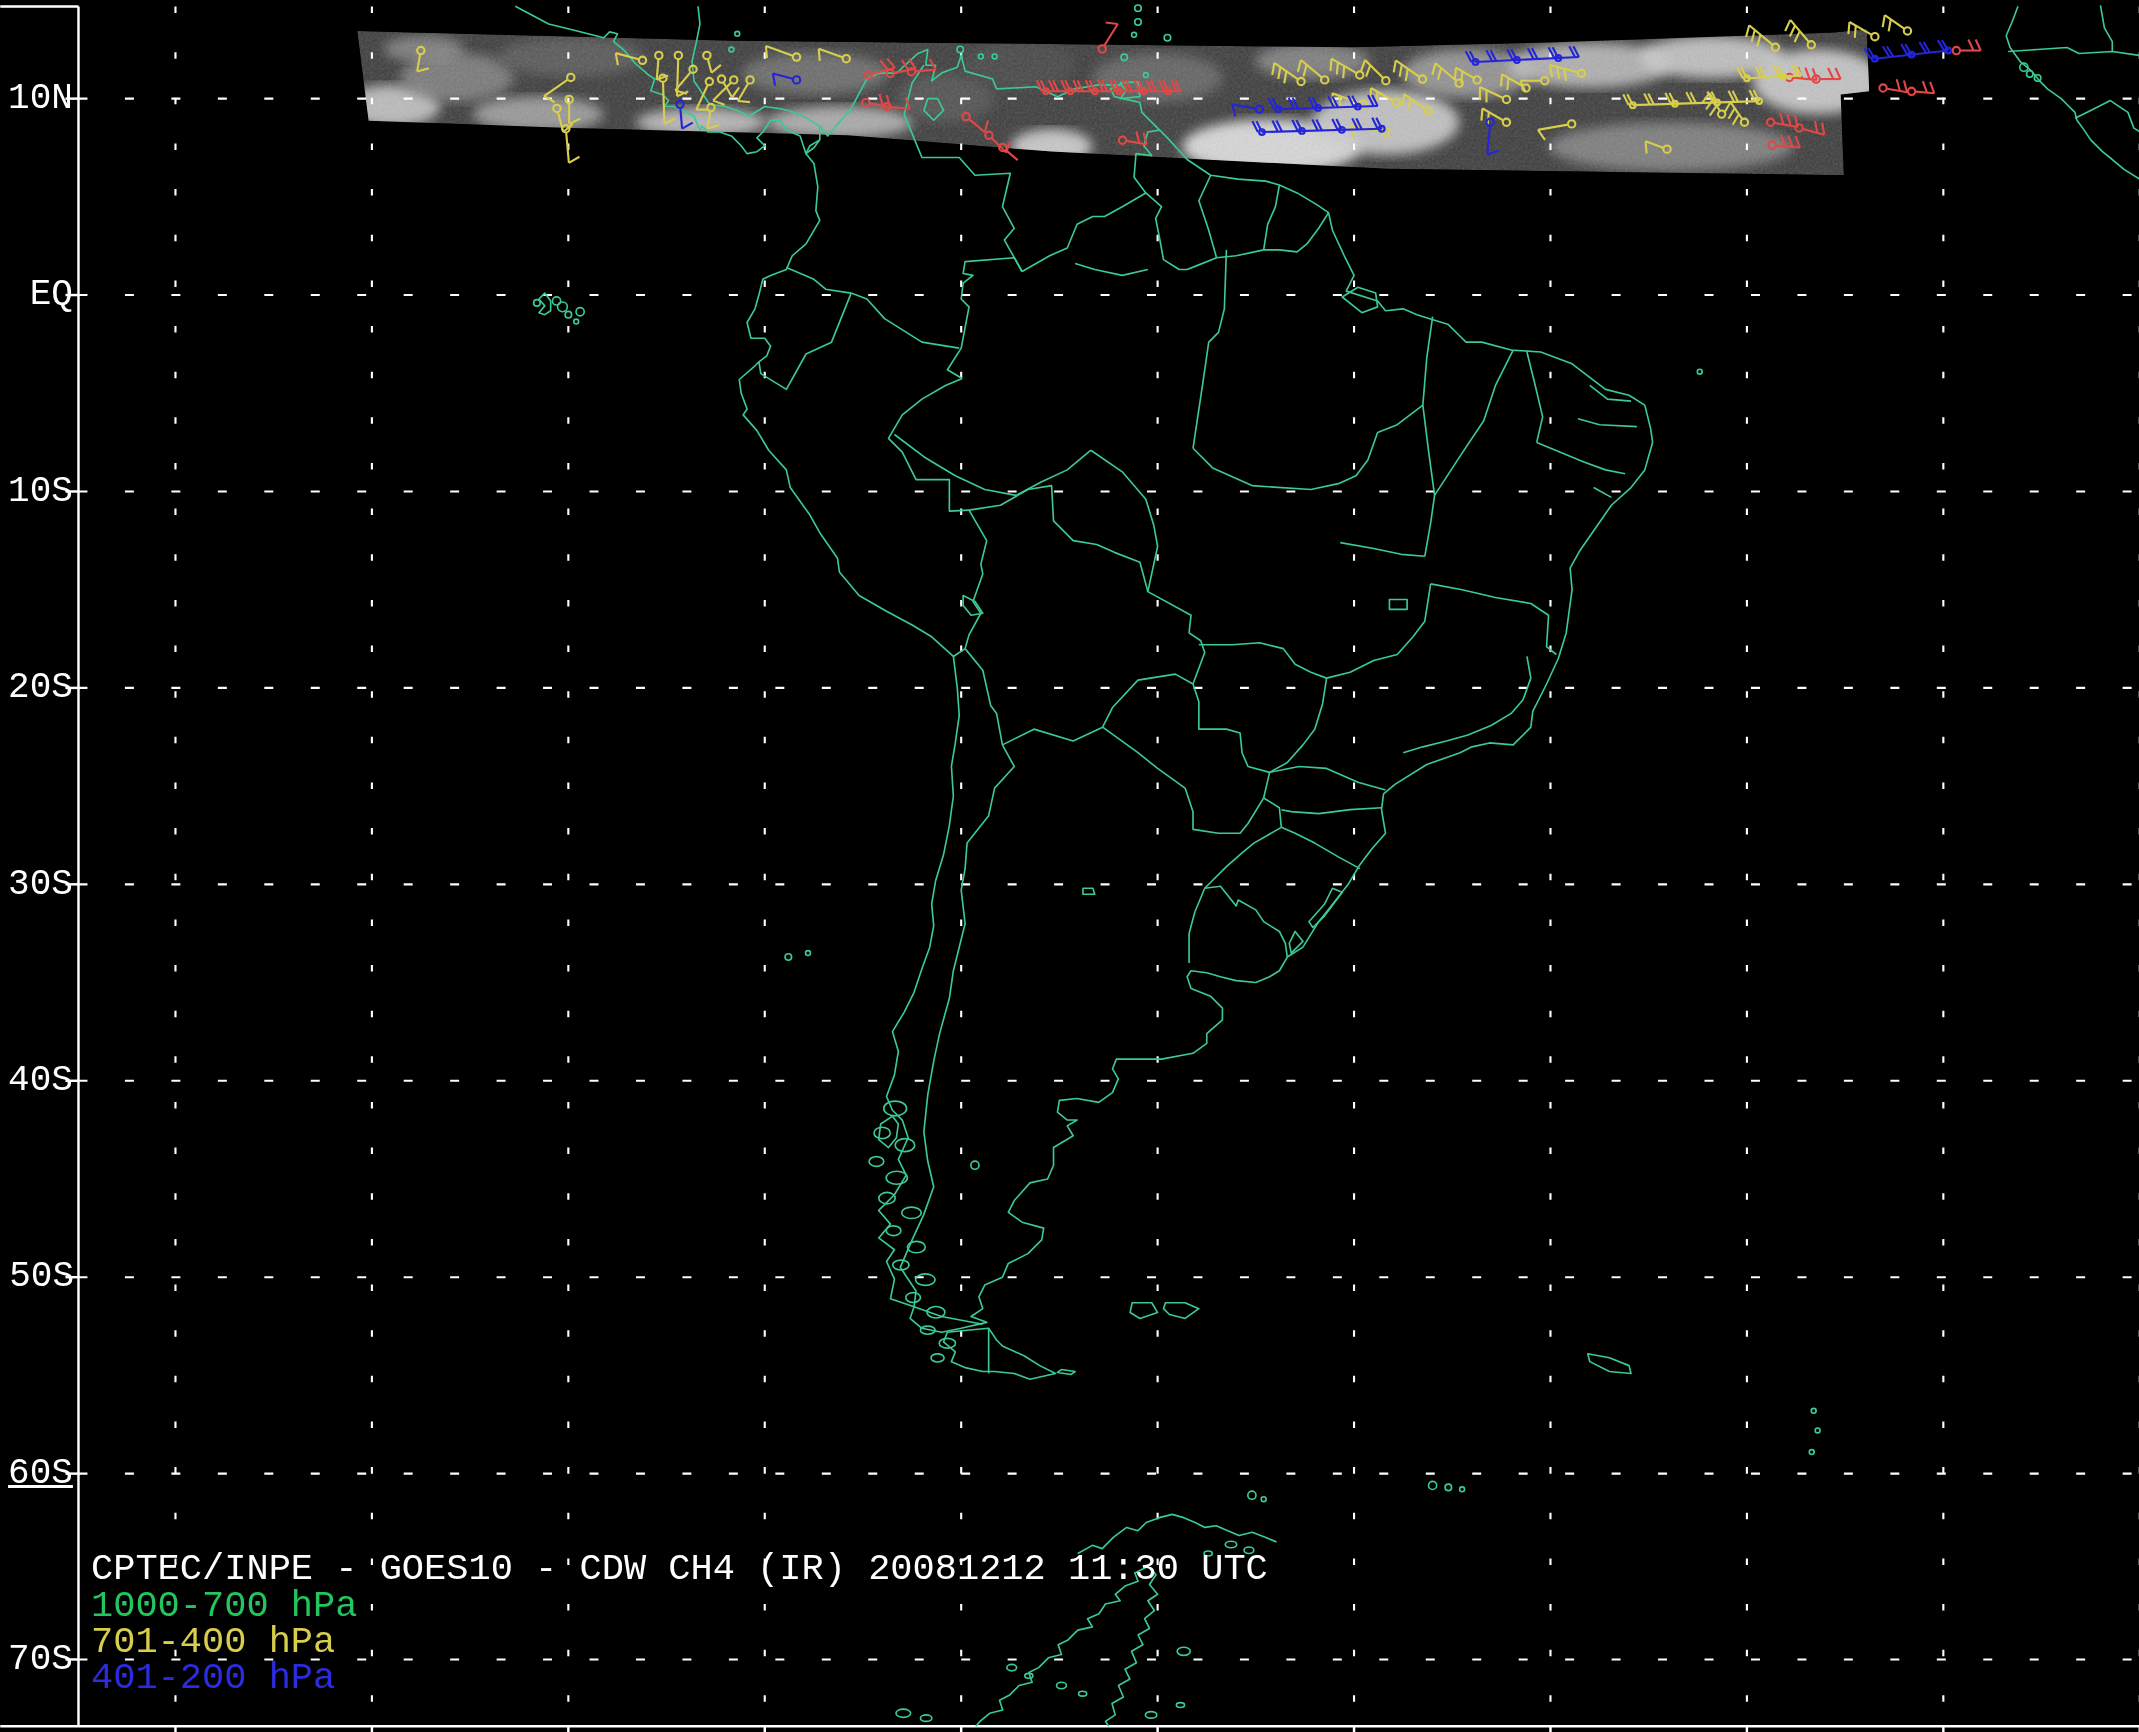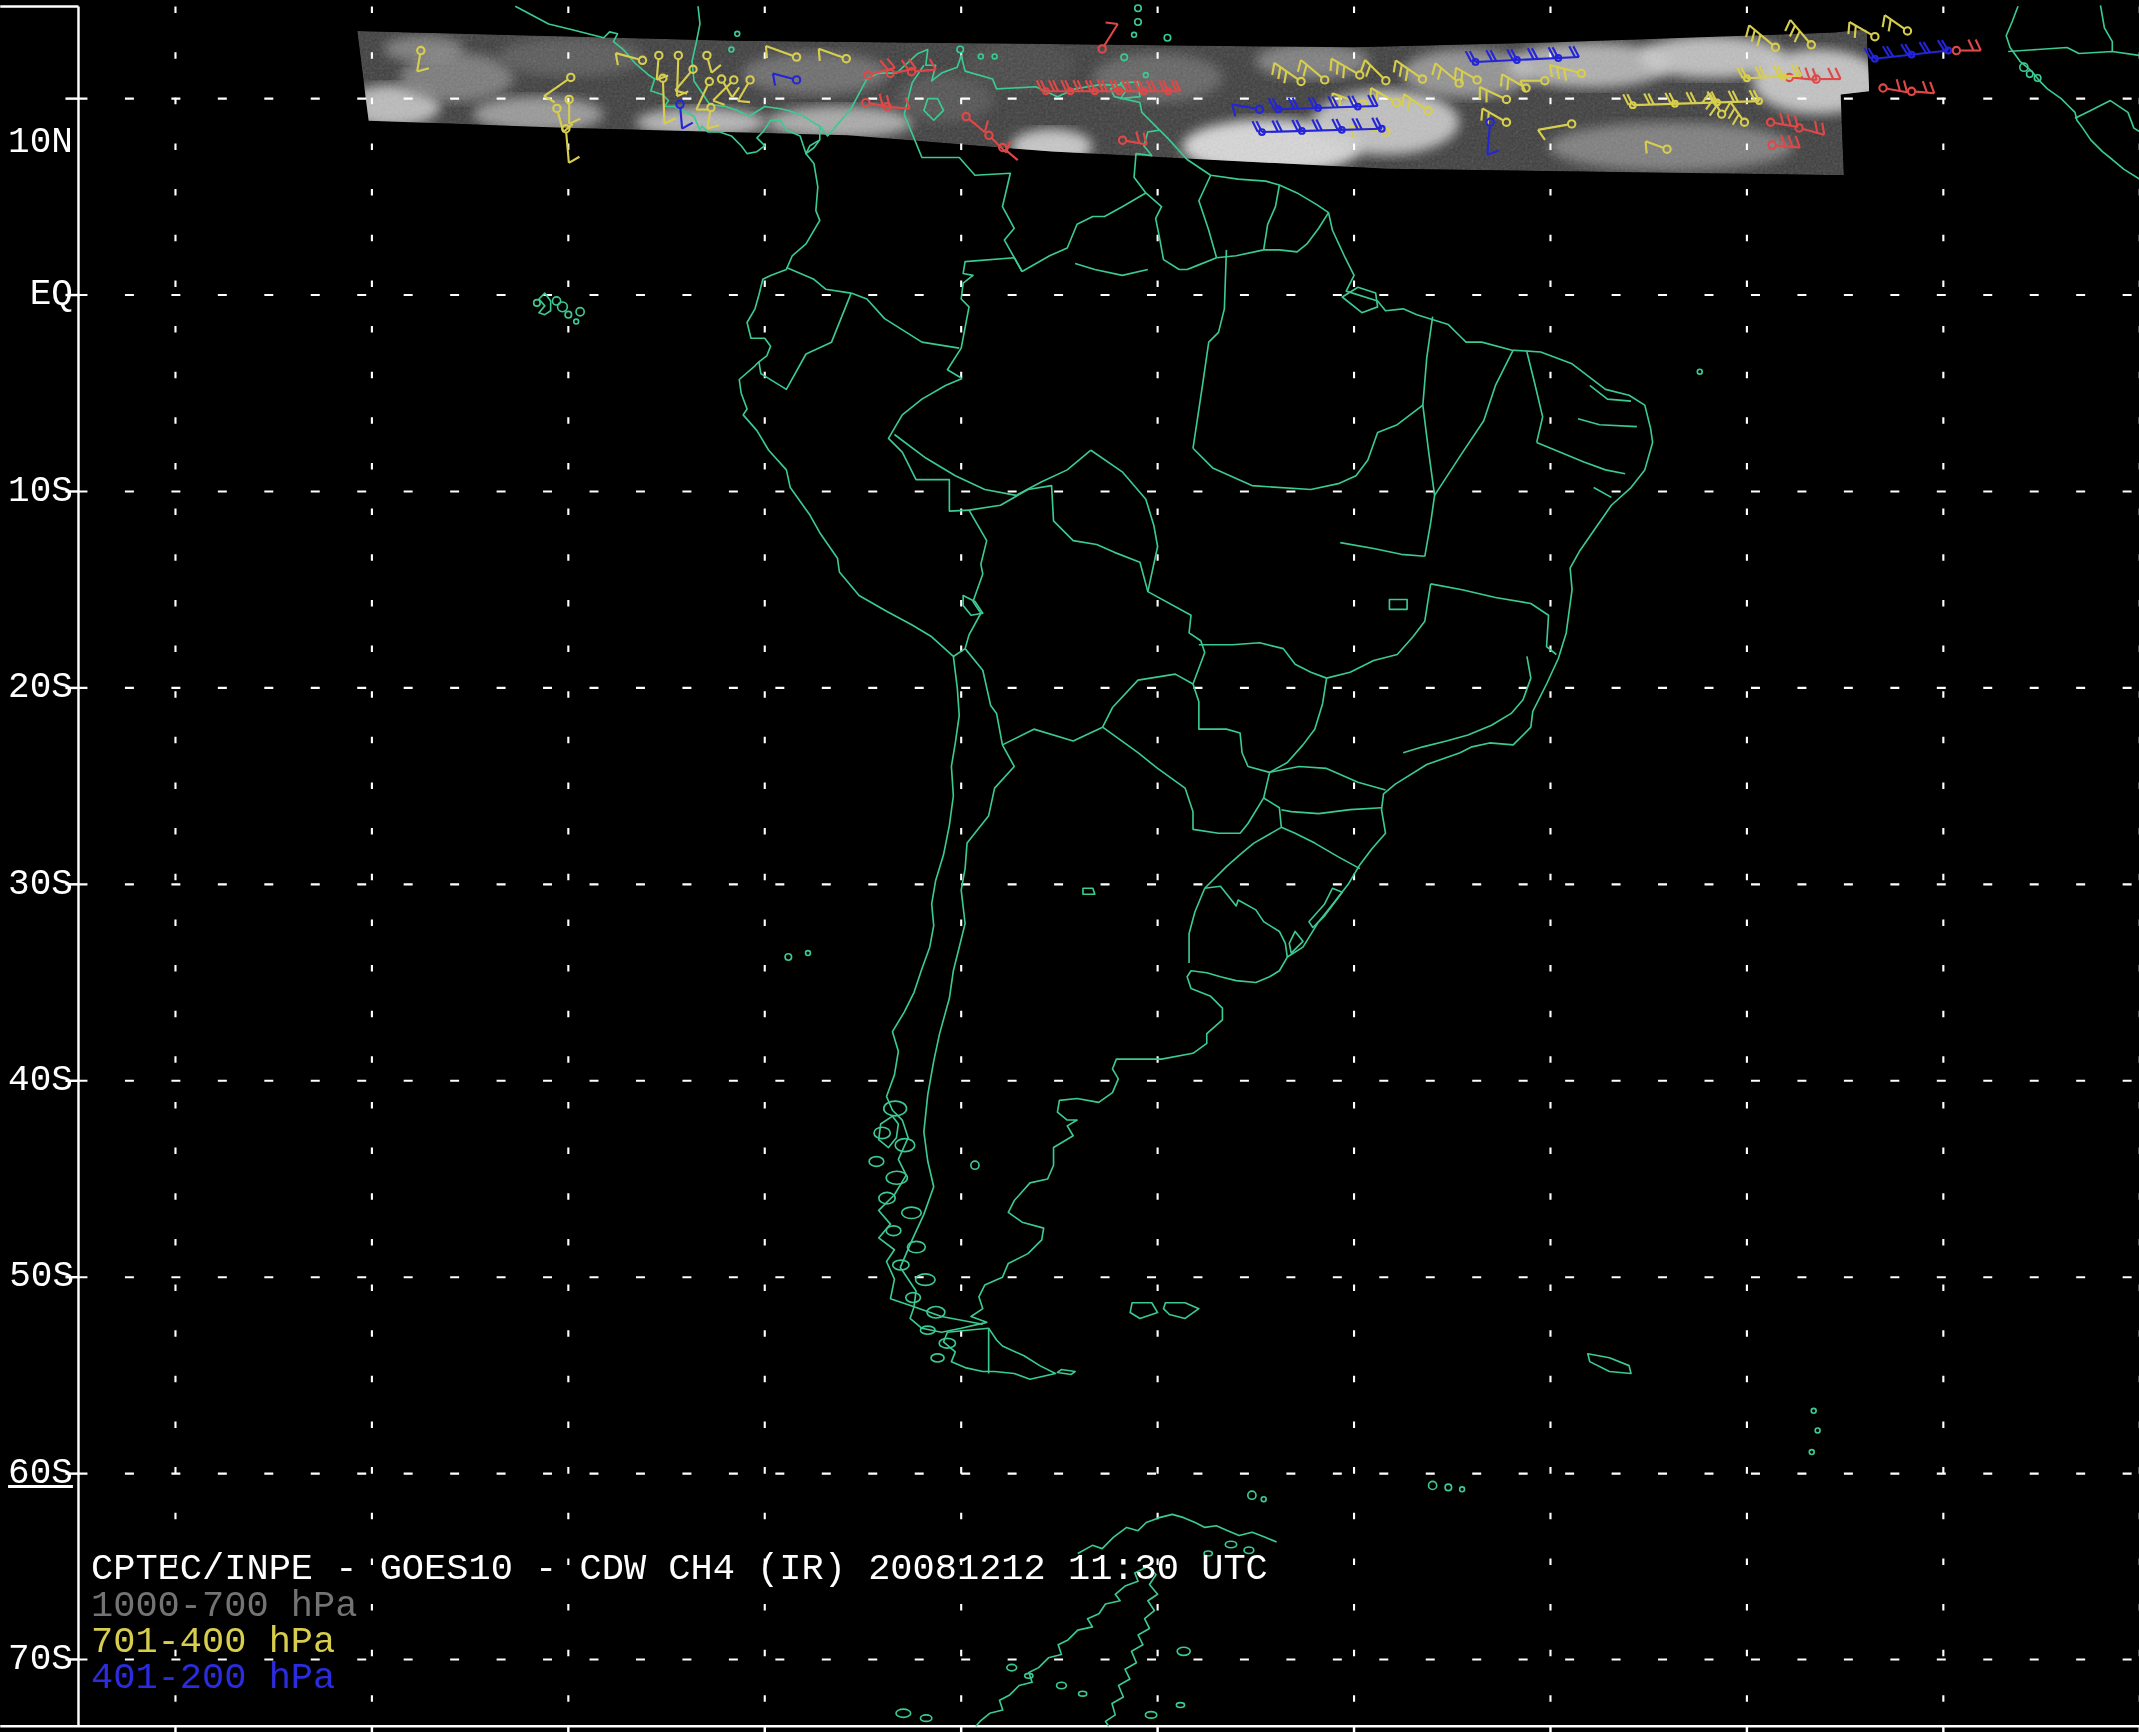--- a/index.html
+++ b/index.html
@@ -737,24 +737,24 @@
           <line x1="2340" y1="67" x2="2332.198224474959" y2="54.18858717171034"></line>
           <line x1="2367.5" y1="64.5" x2="2359.698224474959" y2="51.68858717171034"></line>
           <line x1="2362.5" y1="64.5" x2="2354.698224474959" y2="51.68858717171034"></line>
           <circle cx="2390" cy="62" r="3.5"></circle>
           <line x1="2390" y1="62" x2="2382.198224474959" y2="49.18858717171034"></line>
           <line x1="2385" y1="62" x2="2377.198224474959" y2="49.18858717171034"></line>
         </g>
       </g>
     </svg>
   <div id="title">CPTEC/INPE - GOES10 - CDW CH4 (IR) 20081212 11:30 UTC</div>
-  <div class="legend-line" style="top: 1588px; color: #737373;">1000-700 hPa</div>
+  <div class="legend-line" style="top: 1588px; color: #22c55e;">1000-700 hPa</div>
   <div class="legend-line" style="top: 1624px; color: rgb(216, 206, 78);">701-400 hPa</div>
   <div class="legend-line" style="top: 1660px; color: rgb(43, 43, 224);">401-200 hPa</div>
-<div class="axis-label lat-label" style="left: 4.9px; top: 99px; margin-top: 44px;">10N</div>
+<div class="axis-label lat-label" style="left: 4.9px; top: 99px;">10N</div>
     <div class="axis-label lat-label" style="left: 4.9px; top: 295px;">EQ</div>
     <div class="axis-label lat-label" style="left: 4.9px; top: 492px;">10S</div>
     <div class="axis-label lat-label" style="left: 4.9px; top: 688px;">20S</div>
     <div class="axis-label lat-label" style="left: 4.9px; top: 885px; text-align: right;">30S</div>
     <div class="axis-label lat-label" style="left: 4.9px; top: 1081px;">40S</div>
     <div class="axis-label lat-label" style="left: 6px; top: 1277px;">50S</div>
     <div class="axis-label lat-label" style="left: 4.9px; top: 1474px; text-decoration: underline;">60S</div>
     <div class="axis-label lat-label" style="left: 4.9px; top: 1660px;">70S</div>
   </div>
 

